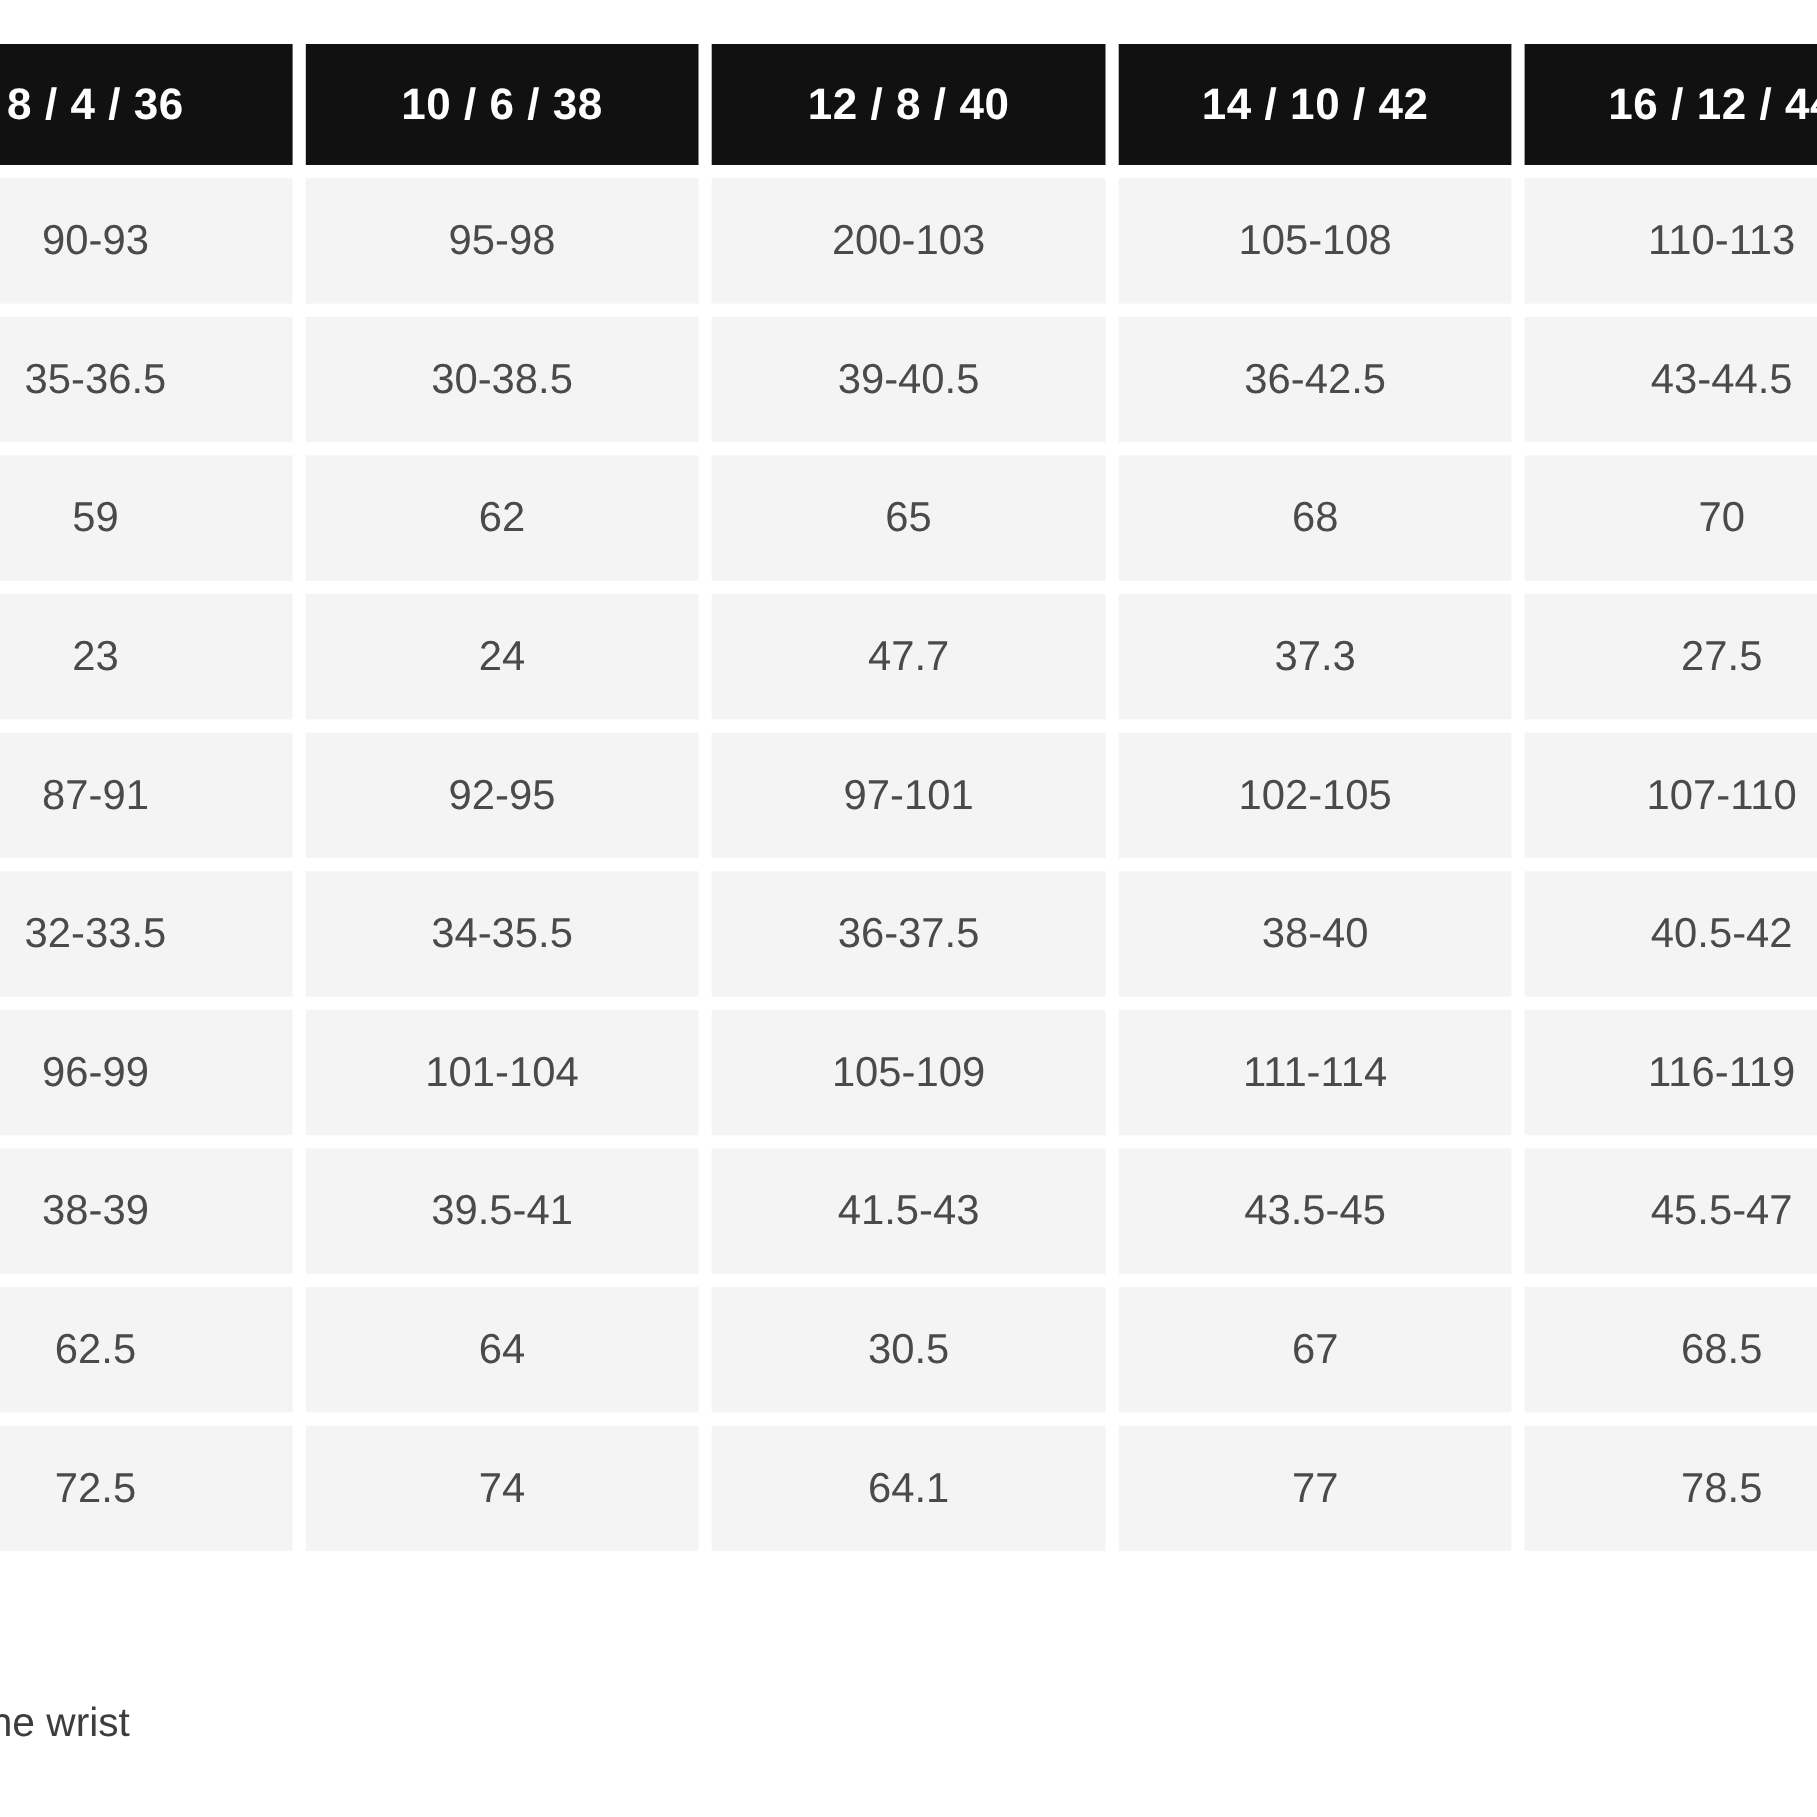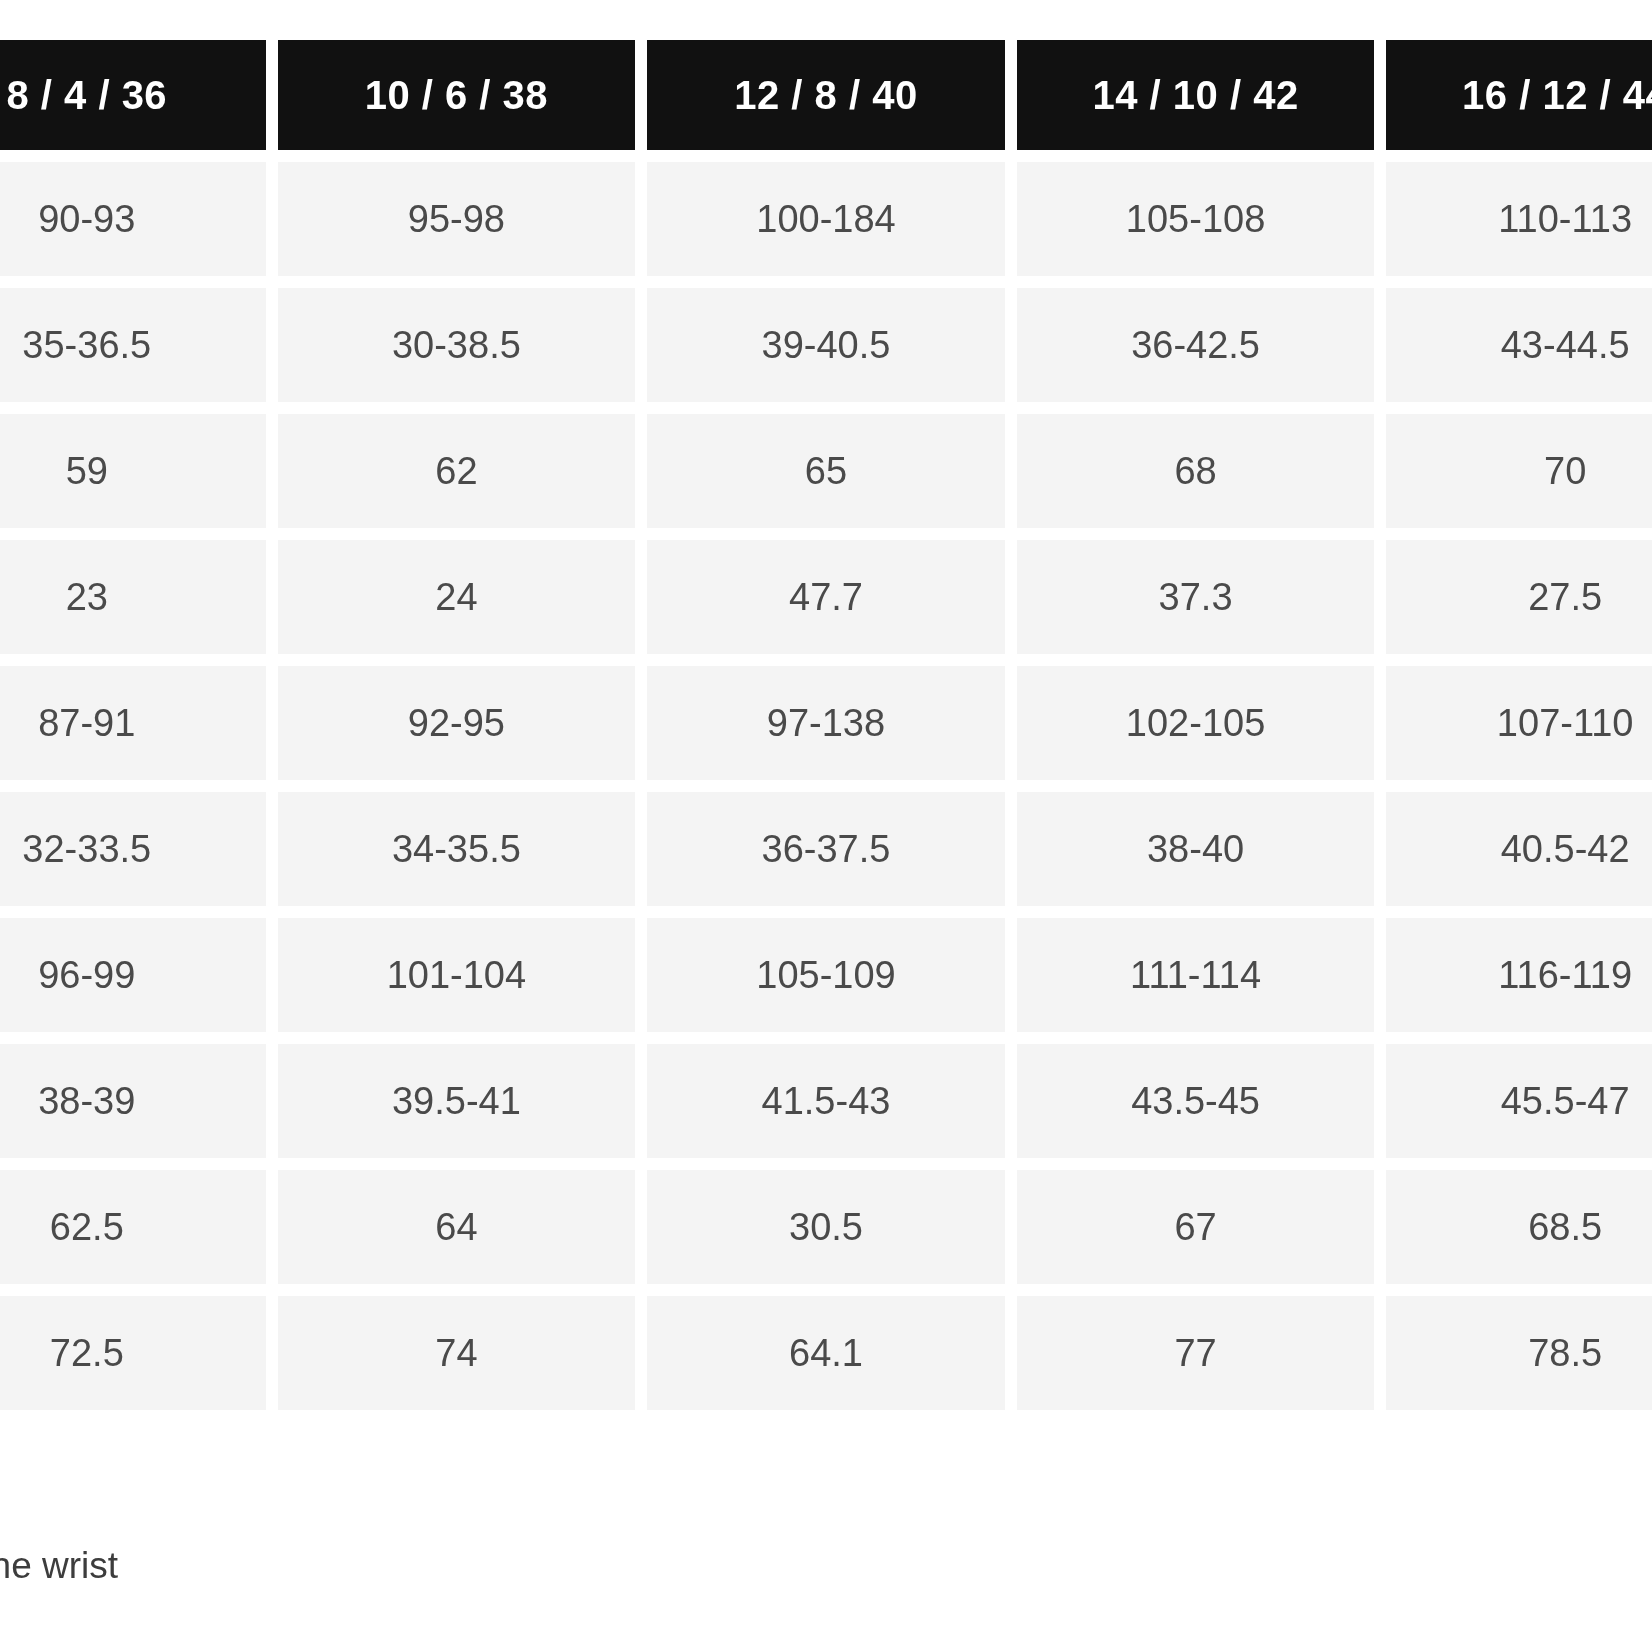--- a/index.html
+++ b/index.html
@@ -78,21 +78,21 @@
         <th>10 / 6 / 38</th>
         <th>12 / 8 / 40</th>
         <th>14 / 10 / 42</th>
         <th>16 / 12 / 44</th>
       </tr>
     </thead>
     <tbody>
       <tr>
         <td>90-93</td>
         <td>95-98</td>
-        <td>100-184</td>
+        <td>200-103</td>
         <td>105-108</td>
         <td>110-113</td>
       </tr>
       <tr>
         <td>35-36.5</td>
         <td>30-38.5</td>
         <td>39-40.5</td>
         <td>36-42.5</td>
         <td>43-44.5</td>
       </tr>
@@ -106,21 +106,21 @@
       <tr>
         <td>23</td>
         <td>24</td>
         <td>47.7</td>
         <td>37.3</td>
         <td>27.5</td>
       </tr>
       <tr>
         <td>87-91</td>
         <td>92-95</td>
-        <td>97-138</td>
+        <td>97-101</td>
         <td>102-105</td>
         <td>107-110</td>
       </tr>
       <tr>
         <td>32-33.5</td>
         <td>34-35.5</td>
         <td>36-37.5</td>
         <td>38-40</td>
         <td>40.5-42</td>
       </tr>

